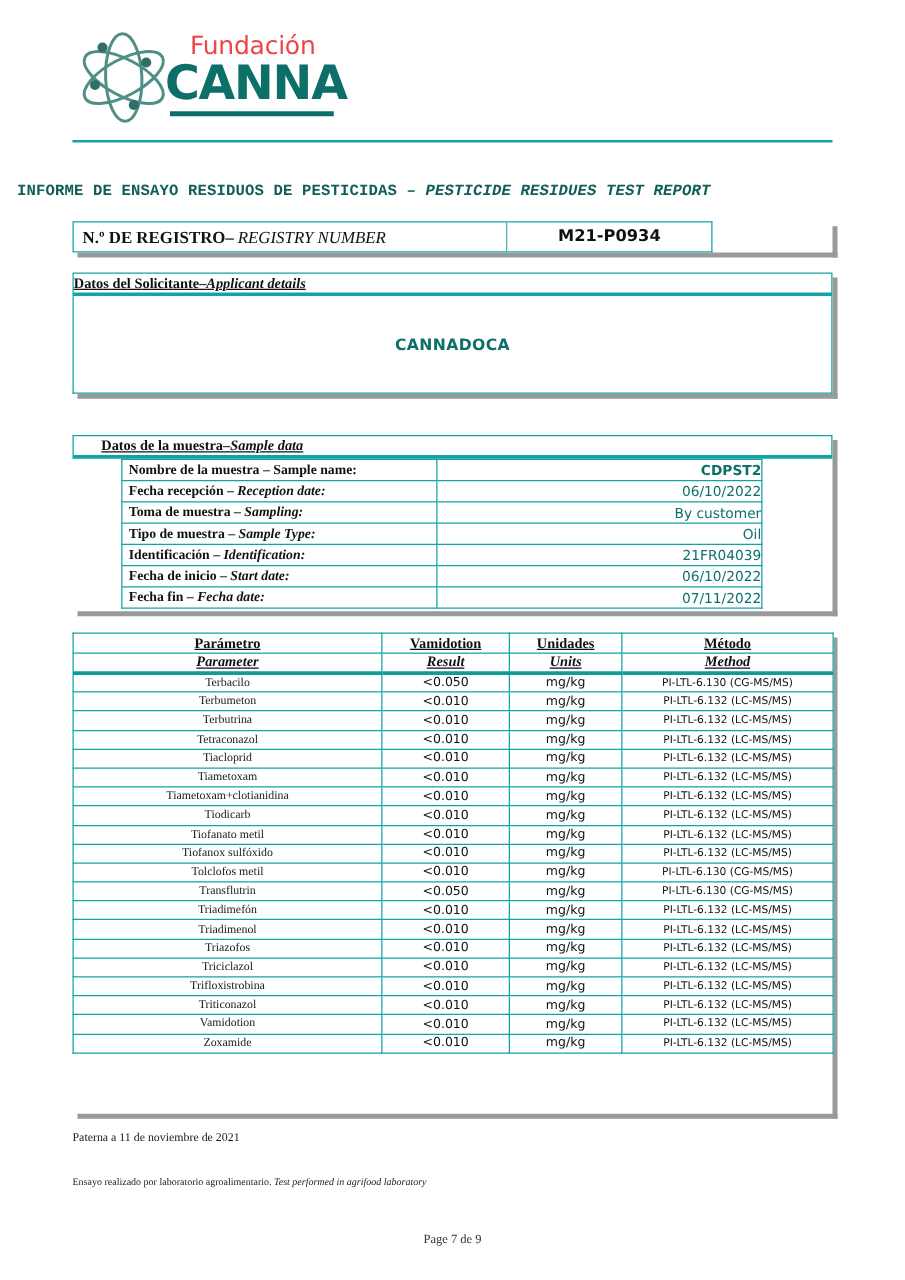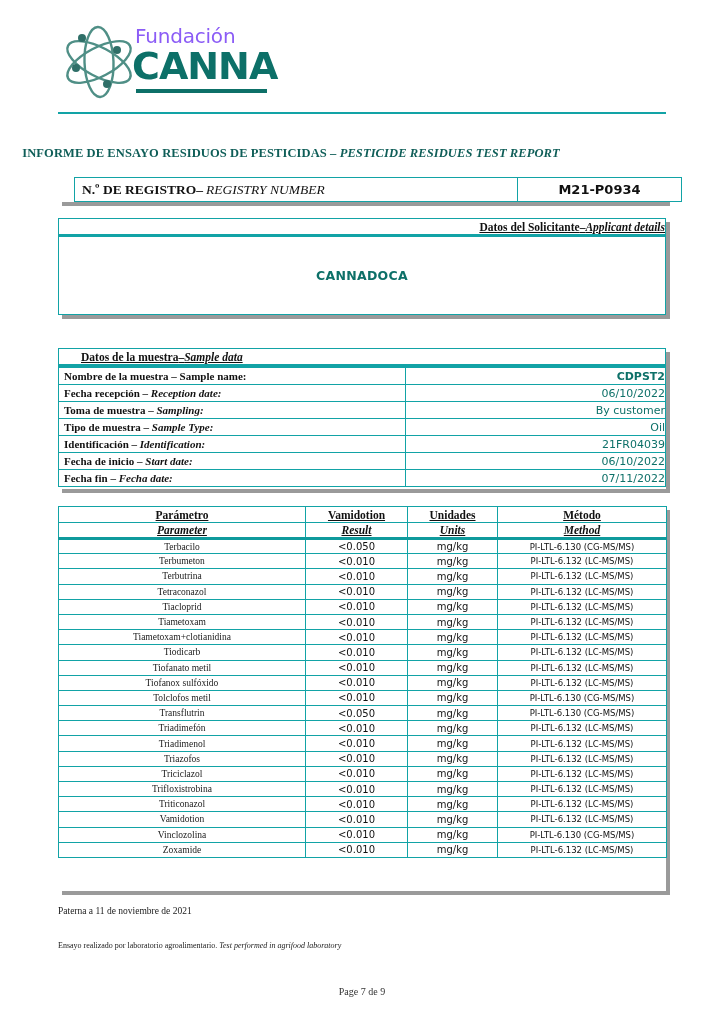--- a/index.html
+++ b/index.html
@@ -34,24 +34,25 @@
     width: 78px; height: 76px;
   }
   .logo-text {
     position: absolute;
     left: 72px; top: 4px;
     width: 180px;
   }
   .logo-fundacion {
     font-family: "DejaVu Sans", sans-serif;
     font-size: 20px;
-    color: #8b5cf6;
+    color: #ef4444;
     letter-spacing: -0.2px;
     line-height: 1;
     padding-left: 3px;
+    margin-left: 17px;
   }
   .logo-canna {
     font-family: "DejaVu Sans", sans-serif;
     font-weight: bold;
     font-size: 38px;
     color: #0d7068;
     letter-spacing: -1px;
     line-height: 1.05;
     margin-top: 1px;
   }
@@ -70,34 +71,34 @@
     width: 608px; height: 2px;
     background: #12a3a6;
   }
 
   
   .report-title {
     position: absolute;
     left: 0; top: 146px;
     width: 582px;
     text-align: center;
-    font-family: Liberation Serif, serif;
+    font-family: Liberation Mono, monospace;
     font-weight: bold;
     font-size: 12.5px;
     color: #0f5e58;
     letter-spacing: 0.1px;
   }
   .report-title .es { font-style: normal; }
   .report-title .en { font-style: italic; }
 
   
   .registry-row {
     position: absolute;
-    left: 74px; top: 177px;
-    width: 608px; height: 25px;
+    left: 58px; top: 177px;
+    width: 512px; height: 25px;
     display: flex;
   }
   .registry-label {
     flex: 1;
     border: 1.6px solid #12a3a6;
     background: #fff;
     display: flex; align-items: center;
     padding-left: 7px;
     font-size: 13.5px;
     font-weight: bold;
@@ -131,21 +132,21 @@
     width: 4px; height: 25px;
     background: #9a9a9a;
   }
 
   
   .applicant-wrap { position: absolute; left: 58px; top: 218px; width: 608px; }
   .section-head {
     border: 1.6px solid #12a3a6;
     border-bottom: 3px solid #12a3a6;
     height: 19px;
-    display: flex; align-items: center; justify-content: flex-end;
+    display: flex; align-items: center; justify-content: flex-start;
     background: #fff;
     font-size: 11.5px;
     font-weight: bold;
     color: #111;
   }
   .section-head .u { text-decoration: underline; }
   .section-head .en { font-style: italic; }
   .applicant-body {
     border: 1.6px solid #12a3a6;
     border-top: none;
@@ -173,22 +174,23 @@
     padding-left: 22px;
     background: #fff;
     font-size: 11.5px;
     font-weight: bold;
     color: #111;
   }
   .sample-head .u { text-decoration: underline; }
   .sample-head .en { font-style: italic; text-decoration: underline; }
   table.sample {
     border-collapse: collapse;
-    width: 608px;
+    width: 513px;
     table-layout: fixed;
+    margin-left: 39px;
   }
   table.sample td {
     border: 1.4px solid #12a3a6;
     height: 17px;
     padding: 0 0 0 5px;
     font-size: 11px;
     font-weight: bold;
     color: #111;
     background: #fff;
     vertical-align: middle;
@@ -515,26 +517,20 @@
             <td class="unit">mg/kg</td>
             <td class="meth">PI-LTL-6.132 (LC-MS/MS)</td>
           </tr>
           <tr>
             <td class="param">Vamidotion</td>
             <td class="res">&lt;0.010</td>
             <td class="unit">mg/kg</td>
             <td class="meth">PI-LTL-6.132 (LC-MS/MS)</td>
           </tr>
           <tr>
-            <td class="param">Vinclozolina</td>
-            <td class="res">&lt;0.010</td>
-            <td class="unit">mg/kg</td>
-            <td class="meth">PI-LTL-6.130 (CG-MS/MS)</td>
-          </tr>
-          <tr>
             <td class="param">Zoxamide</td>
             <td class="res">&lt;0.010</td>
             <td class="unit">mg/kg</td>
             <td class="meth">PI-LTL-6.132 (LC-MS/MS)</td>
           </tr>
         </tbody>
     </table>
   </div>
 
   <div class="foot-place">Paterna a 11 de noviembre de 2021</div>

